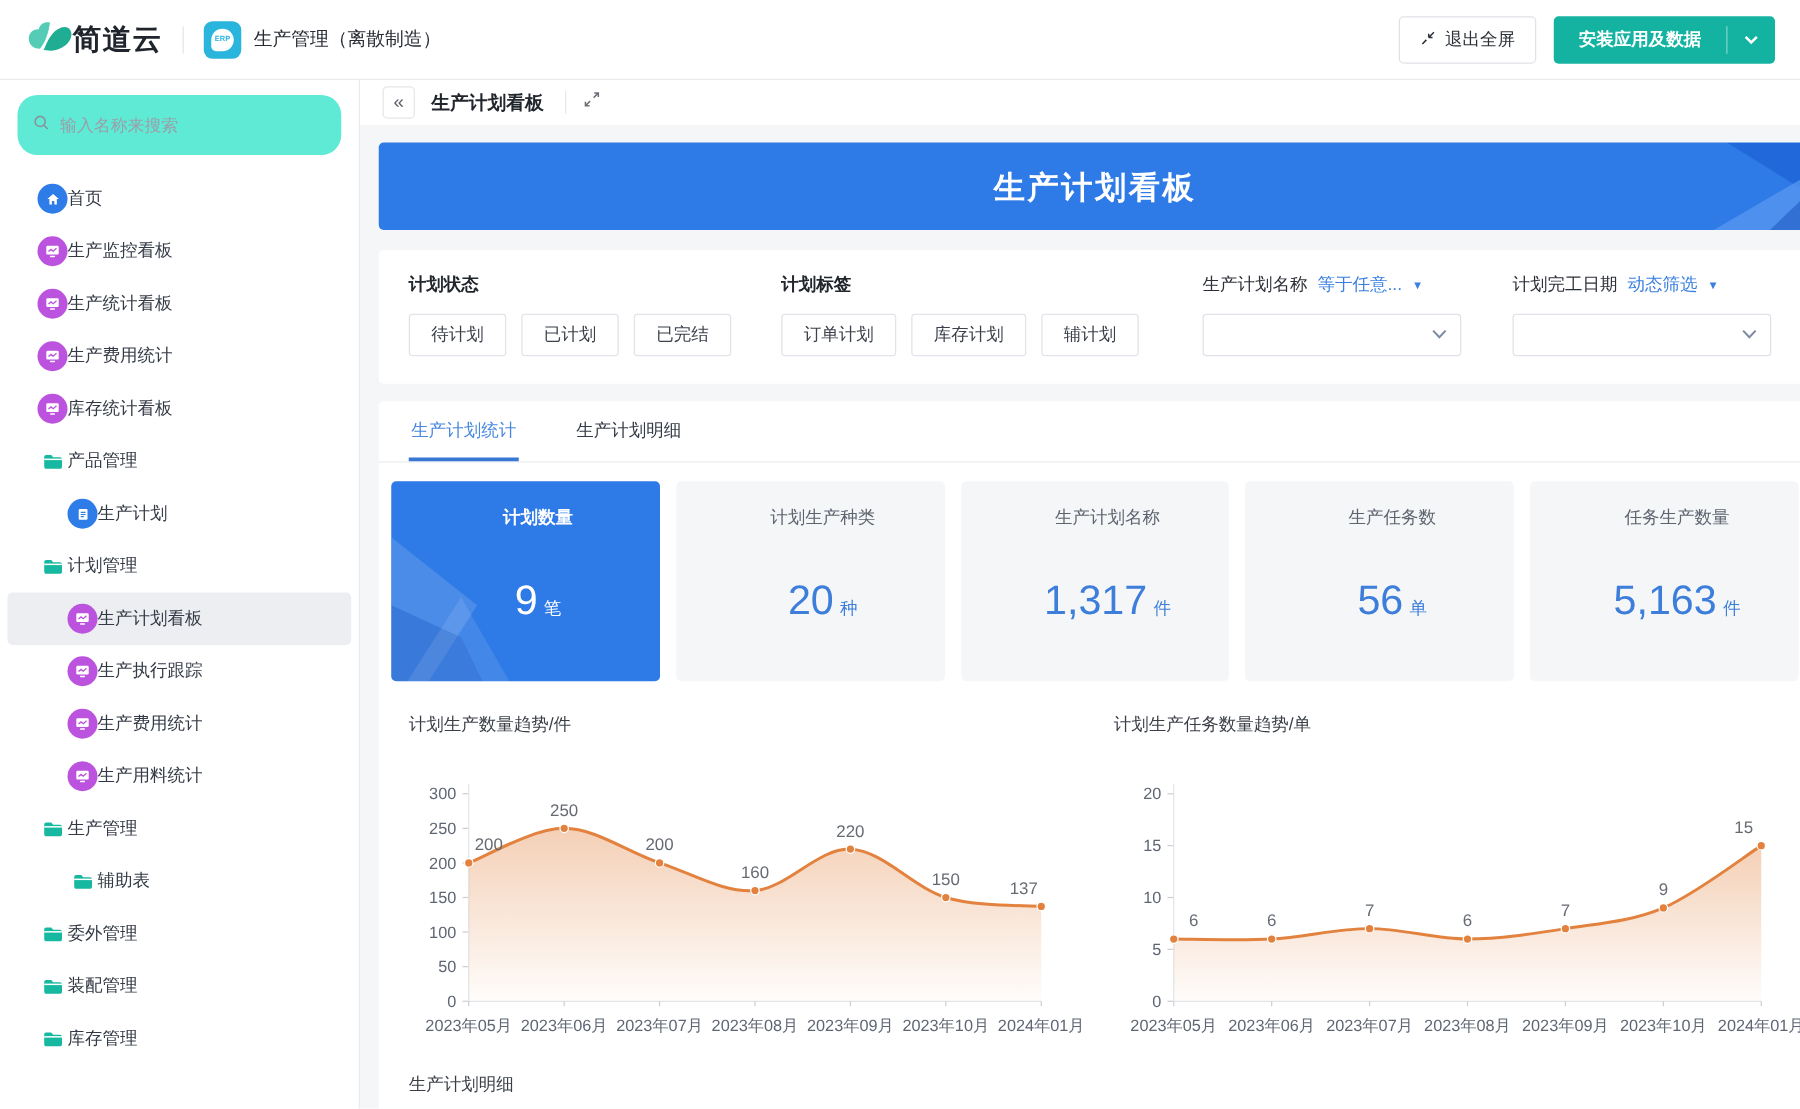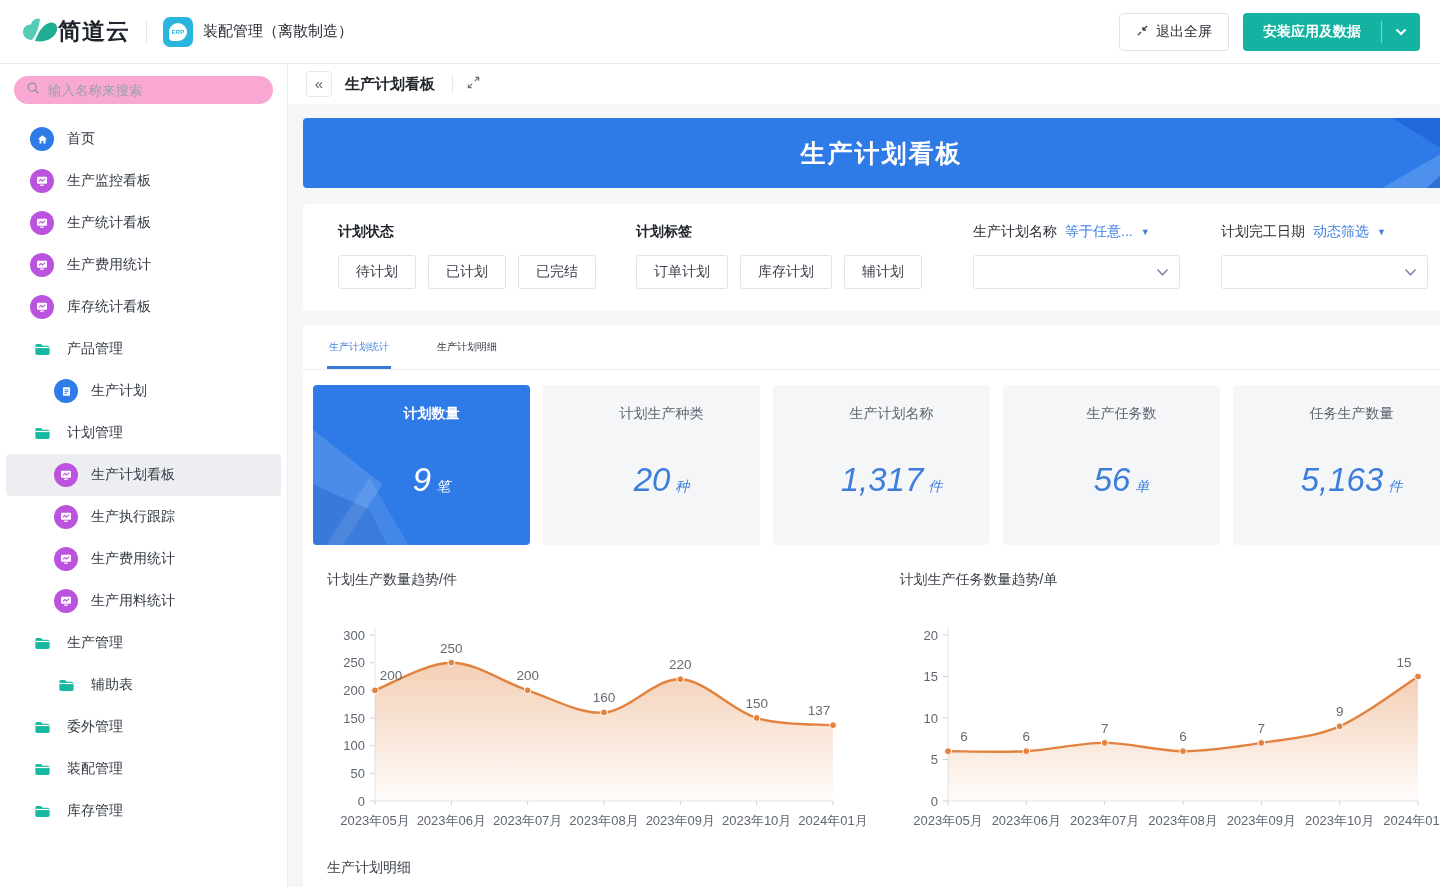--- a/index.html
+++ b/index.html
@@ -23,26 +23,26 @@
   .btn-install { display:flex; align-items:center; height:38px; border-radius:4px;
     background:#14b3a1; color:#fff; font-size:14px; cursor:pointer; overflow:hidden;}
   .btn-install .main { padding:0 20px; font-weight:bold;}
   .btn-install .sep { width:1px; height:22px; background:rgba(255,255,255,.45); }
   .btn-install .caret { padding:0 13px; display:flex; align-items:center;}
 
   
   .body-wrap { display:flex; height:823px; }
   .sidebar { width:288px; background:#fff; border-right:1px solid #e9ebee; padding-top:12px;
     overflow:hidden; flex-shrink:0;}
-  .search-box { margin:0 14px 14px 14px; height:28px; background:#f9a8d4; border-radius:16px;
+  .search-box { margin:0 14px 14px 14px; height:48px; background:#5eead4; border-radius:16px;
     display:flex; align-items:center; padding:0 12px; gap:8px;}
   .search-box input { border:none; outline:none; background:transparent; font-size:13.5px;
     color:#333; width:100%; font-family:inherit;}
   .search-box input::placeholder { color:#9aa0ab; }
-  .nav-item { height:42px; display:flex; align-items:center; gap:13px; padding:0 14px 0 24px;
+  .nav-item { height:42px; display:flex; align-items:center; padding:0 14px 0 24px;
     font-size:14px; color:#333a45; cursor:pointer; border-radius:4px; margin:0 6px;}
   .nav-item.lvl1 { padding-left:48px; }
   .nav-item.selected { background:#eceef1; }
   .nav-ico { width:24px; height:24px; border-radius:50%; display:flex; align-items:center;
     justify-content:center; flex-shrink:0;}
   .nav-ico.folder { background:transparent; border-radius:0;}
 
   
   .main-col { flex:1; display:flex; flex-direction:column; background:#f5f6f8; }
   .toolbar { height:46px; background:#fff; display:flex; align-items:center; padding:0 18px; gap:13px;}
@@ -69,29 +69,29 @@
   .flink { color:#3b7fe0; cursor:pointer;}
   .ftri { color:#3b7fe0; font-size:9px; cursor:pointer;}
   .fbtns { display:flex; gap:12px; margin-top:13px; }
   .fbtn { height:34px; padding:0 17px; background:#fff; border:1px solid #e2e4e9; border-radius:3px;
     font-size:14px; color:#3c414b; display:flex; align-items:center; cursor:pointer;}
   .fselect { margin-top:13px; width:207px; height:34px; border:1px solid #dfe2e8; border-radius:3px;
     background:#fff; display:flex; align-items:center; justify-content:flex-end; padding:0 10px; cursor:pointer;}
 
   .tab-card { background:#fff; border-radius:4px 4px 0 0; margin-top:14px; flex:1; padding-bottom:10px;}
   .tabs-row { display:flex; gap:44px; padding:0 24px; border-bottom:1px solid #ebedf0; }
-  .tab { padding:15px 2px 12px 2px; font-size:10px; color:#333a45; cursor:pointer;
+  .tab { padding:15px 2px 12px 2px; font-size:14px; color:#333a45; cursor:pointer;
     border-bottom:3px solid transparent; }
   .tab.active { color:#4787e0; border-bottom-color:#3877d4; font-weight:normal;}
 
   .stat-cards { display:flex; gap:13px; padding:15px 10px 0 10px; }
   .stat-card { flex:1; height:160px; background:#f5f6f8; border-radius:4px; position:relative;
     overflow:hidden; cursor:pointer; text-align:center;padding-left:20px;}
   .stat-card .sc-label { margin-top:20px; font-size:14px; color:#5d6470; position:relative; z-index:2;}
-  .stat-card .sc-value-row { margin-top:38px; position:relative; z-index:2;font-style:italic;}
+  .stat-card .sc-value-row { margin-top:38px; position:relative; z-index:2;}
   .sc-value { font-size:33px; color:#3d7edb; }
   .sc-unit { font-size:14px; color:#3d7edb; margin-left:5px;}
   .stat-card.selected { background:#2e7ae6; }
   .stat-card.selected .sc-label, .stat-card.selected .sc-value, .stat-card.selected .sc-unit { color:#fff; }
   .stat-card.selected .sc-label { font-weight:bold; }
   .sc-deco { position:absolute; inset:0; z-index:1; }
   .scd1 { position:absolute; inset:0; background:#fff; opacity:.14; clip-path:polygon(0 28%,32% 62%,14% 100%,0 100%);}
   .scd2 { position:absolute; inset:0; background:#0c47b5; opacity:.28; clip-path:polygon(0 62%,26% 78%,34% 100%,0 100%);}
   .scd3 { position:absolute; inset:0; background:#fff; opacity:.10; clip-path:polygon(6% 100%,26% 58%,44% 100%);}
 
@@ -112,21 +112,21 @@
         <path d="M10 24 C4 24 1 20 1 16 C1 11 5 8 9 8.5 C10 4 14 2 18 3 C17 10 15 18 10 24 Z" fill="#55cdb6"></path>
         <path d="M13 25 C16 18 19 10 27 7 C33 5 36 10 35 14 C34 20 27 25 19 25.5 Z" fill="#1fae93"></path>
       </svg>
     </span>
     <span class="logo-text">简道云</span>
   </div>
   <div class="hdr-divider"></div>
   <div class="app-badge">
     <div class="app-badge-inner">ERP</div>
   </div>
-  <span class="app-title">装配管理（离散制造）</span>
+  <span class="app-title">生产管理（离散制造）</span>
   <div class="hdr-right">
     <button class="btn-exit">
       <span>
         <svg width="13" height="13" viewBox="0 0 14 14">
             <path d="M12 2 L7.5 6.5 M7.5 6.5 L7.5 3.2 M7.5 6.5 L10.8 6.5 M2 12 L5.5 8.5" stroke="#2b2f37" stroke-width="1.3" fill="none"></path>
           </svg>
       </span>
       <span>退出全屏</span>
     </button>
     <div class="btn-install">
@@ -336,21 +336,21 @@
       <div class="banner">
         <div class="banner-deco">
           <div class="bd1"></div>
             <div class="bd2"></div>
             <div class="bd3"></div>
         </div>
         <span class="banner-title">生产计划看板</span>
       </div>
 
       <div class="filter-card" id="filter-groups">
-          <div class="fgroup" style="width: 298px; margin-left: 11px;">
+          <div class="fgroup" style="width: 298px;">
             <div class="flabel-row">
               <span class="flabel-b">计划状态</span>
             </div>
             <div class="fbtns">
               <button class="fbtn">待计划</button>
               <button class="fbtn">已计划</button>
               <button class="fbtn">已完结</button>
             </div>
           </div>
           <div class="fgroup" style="width: 337px;">

